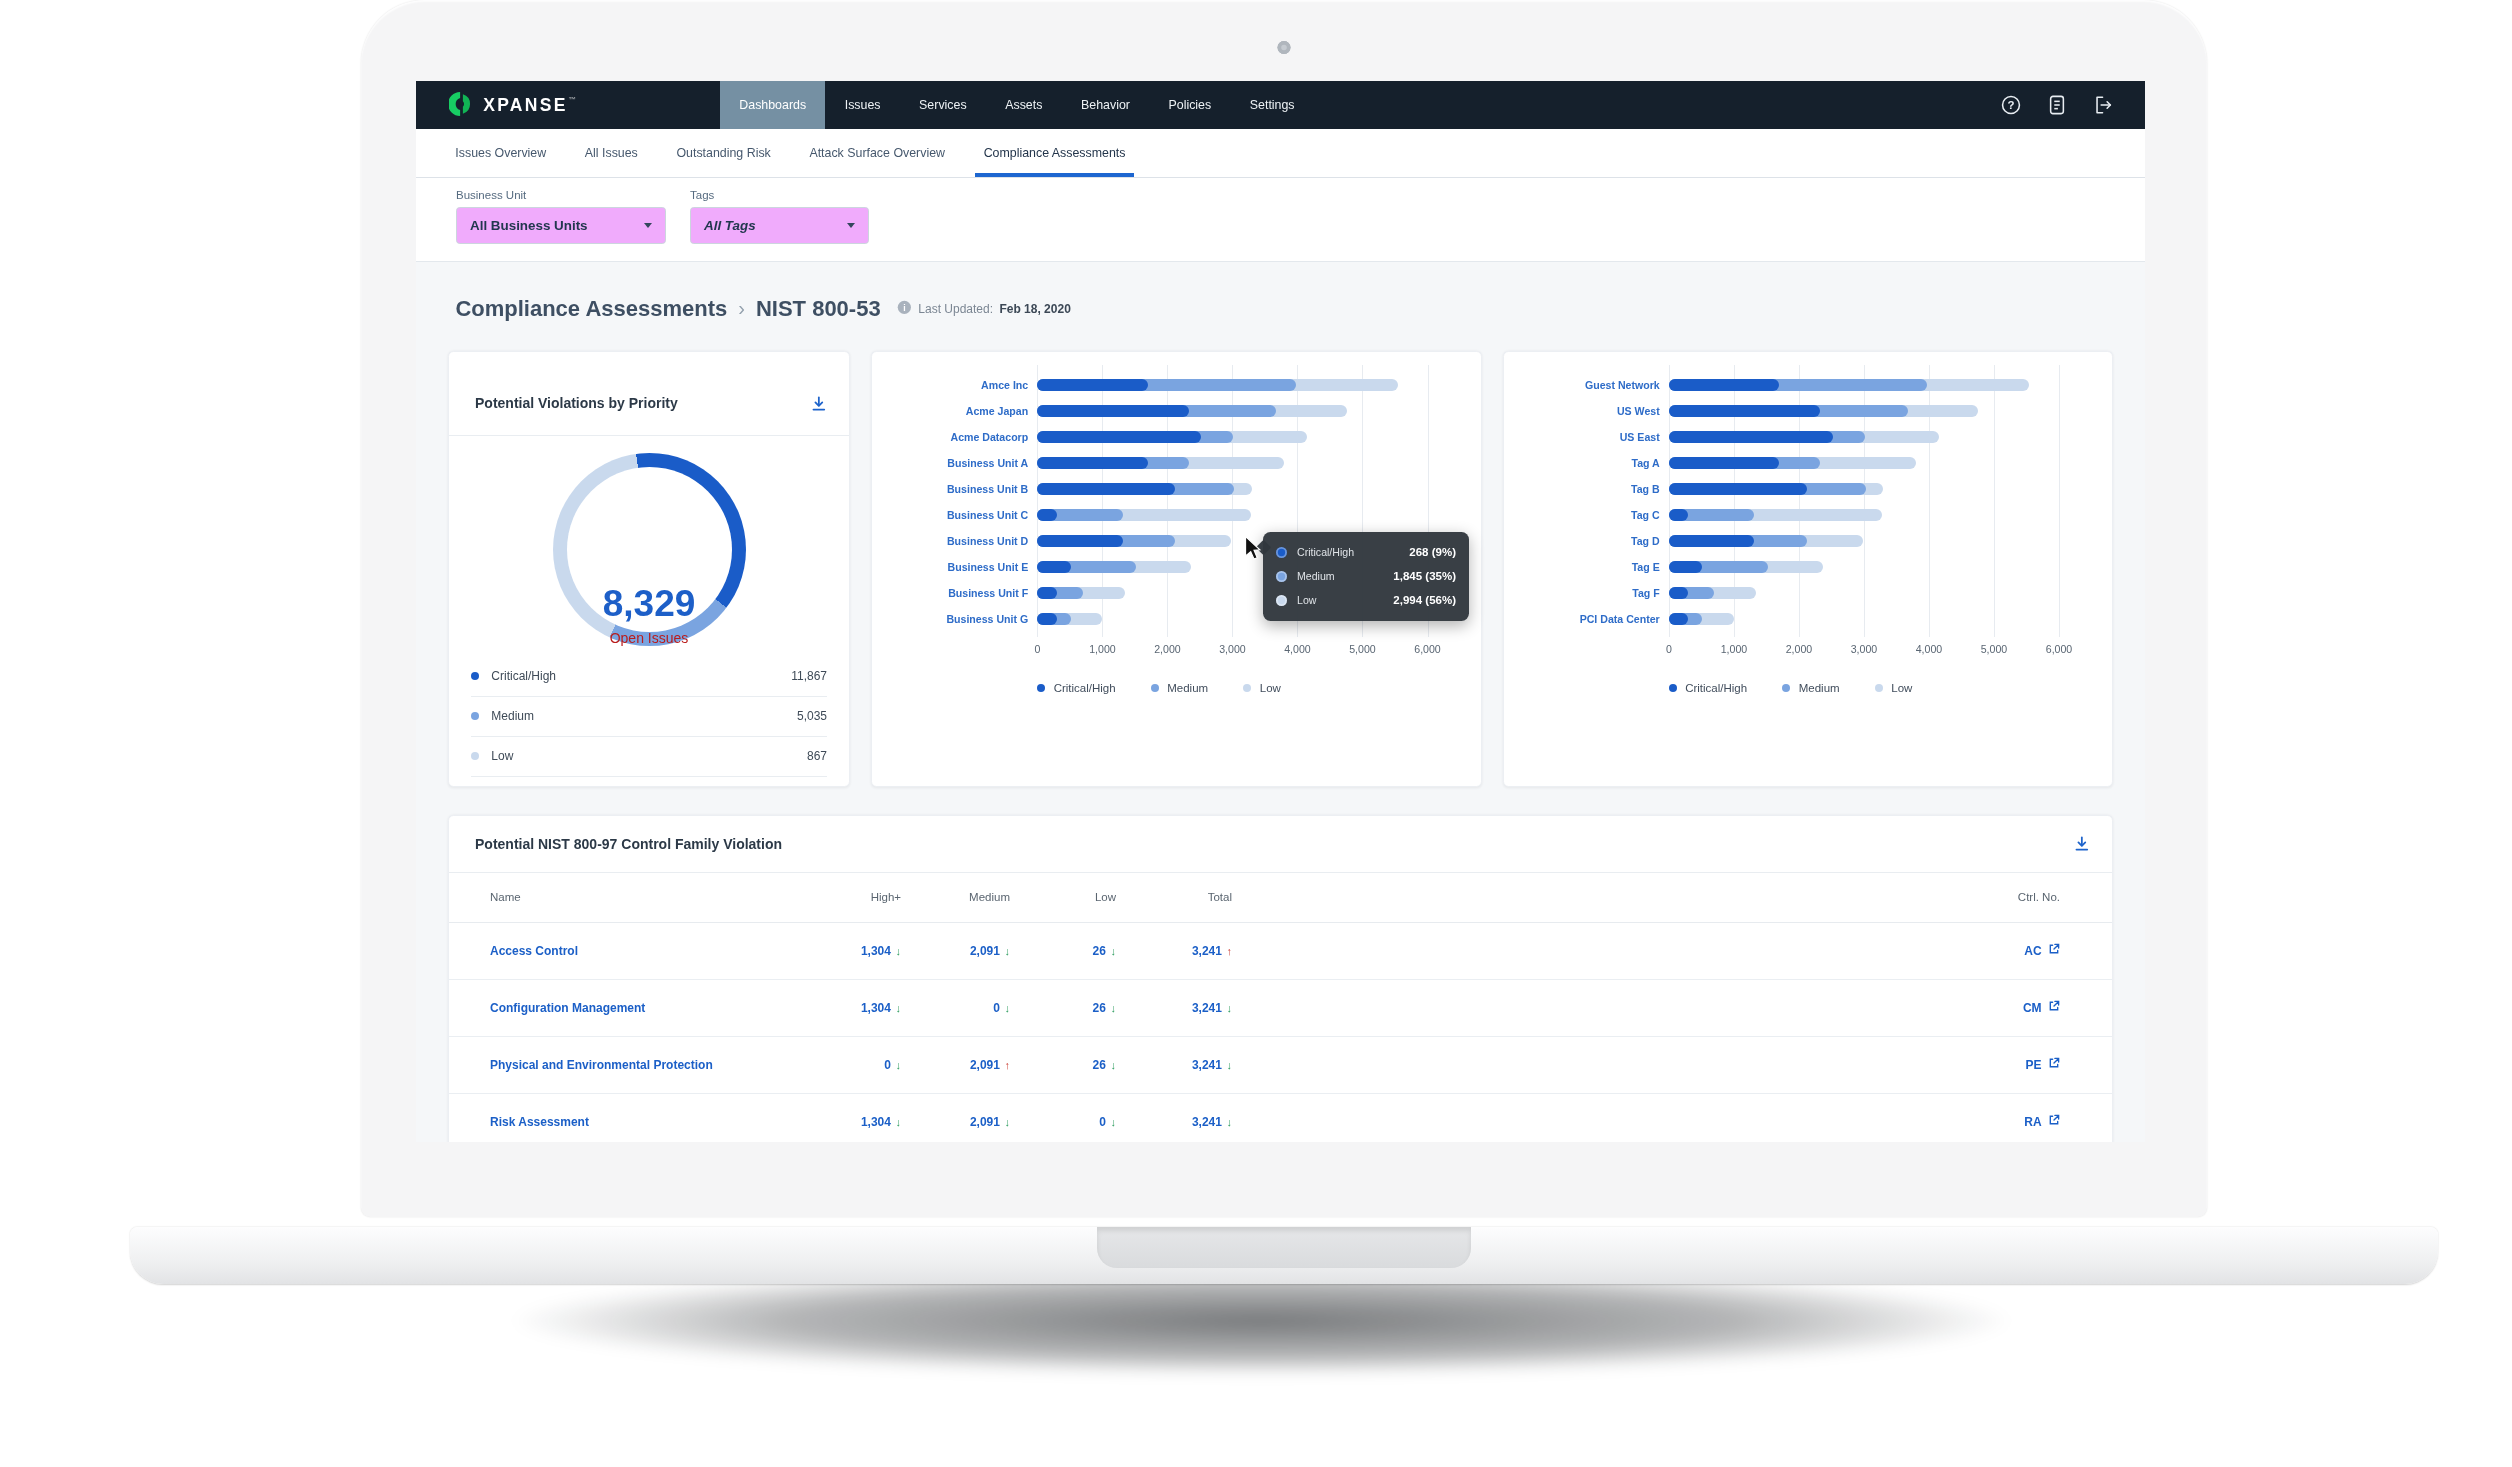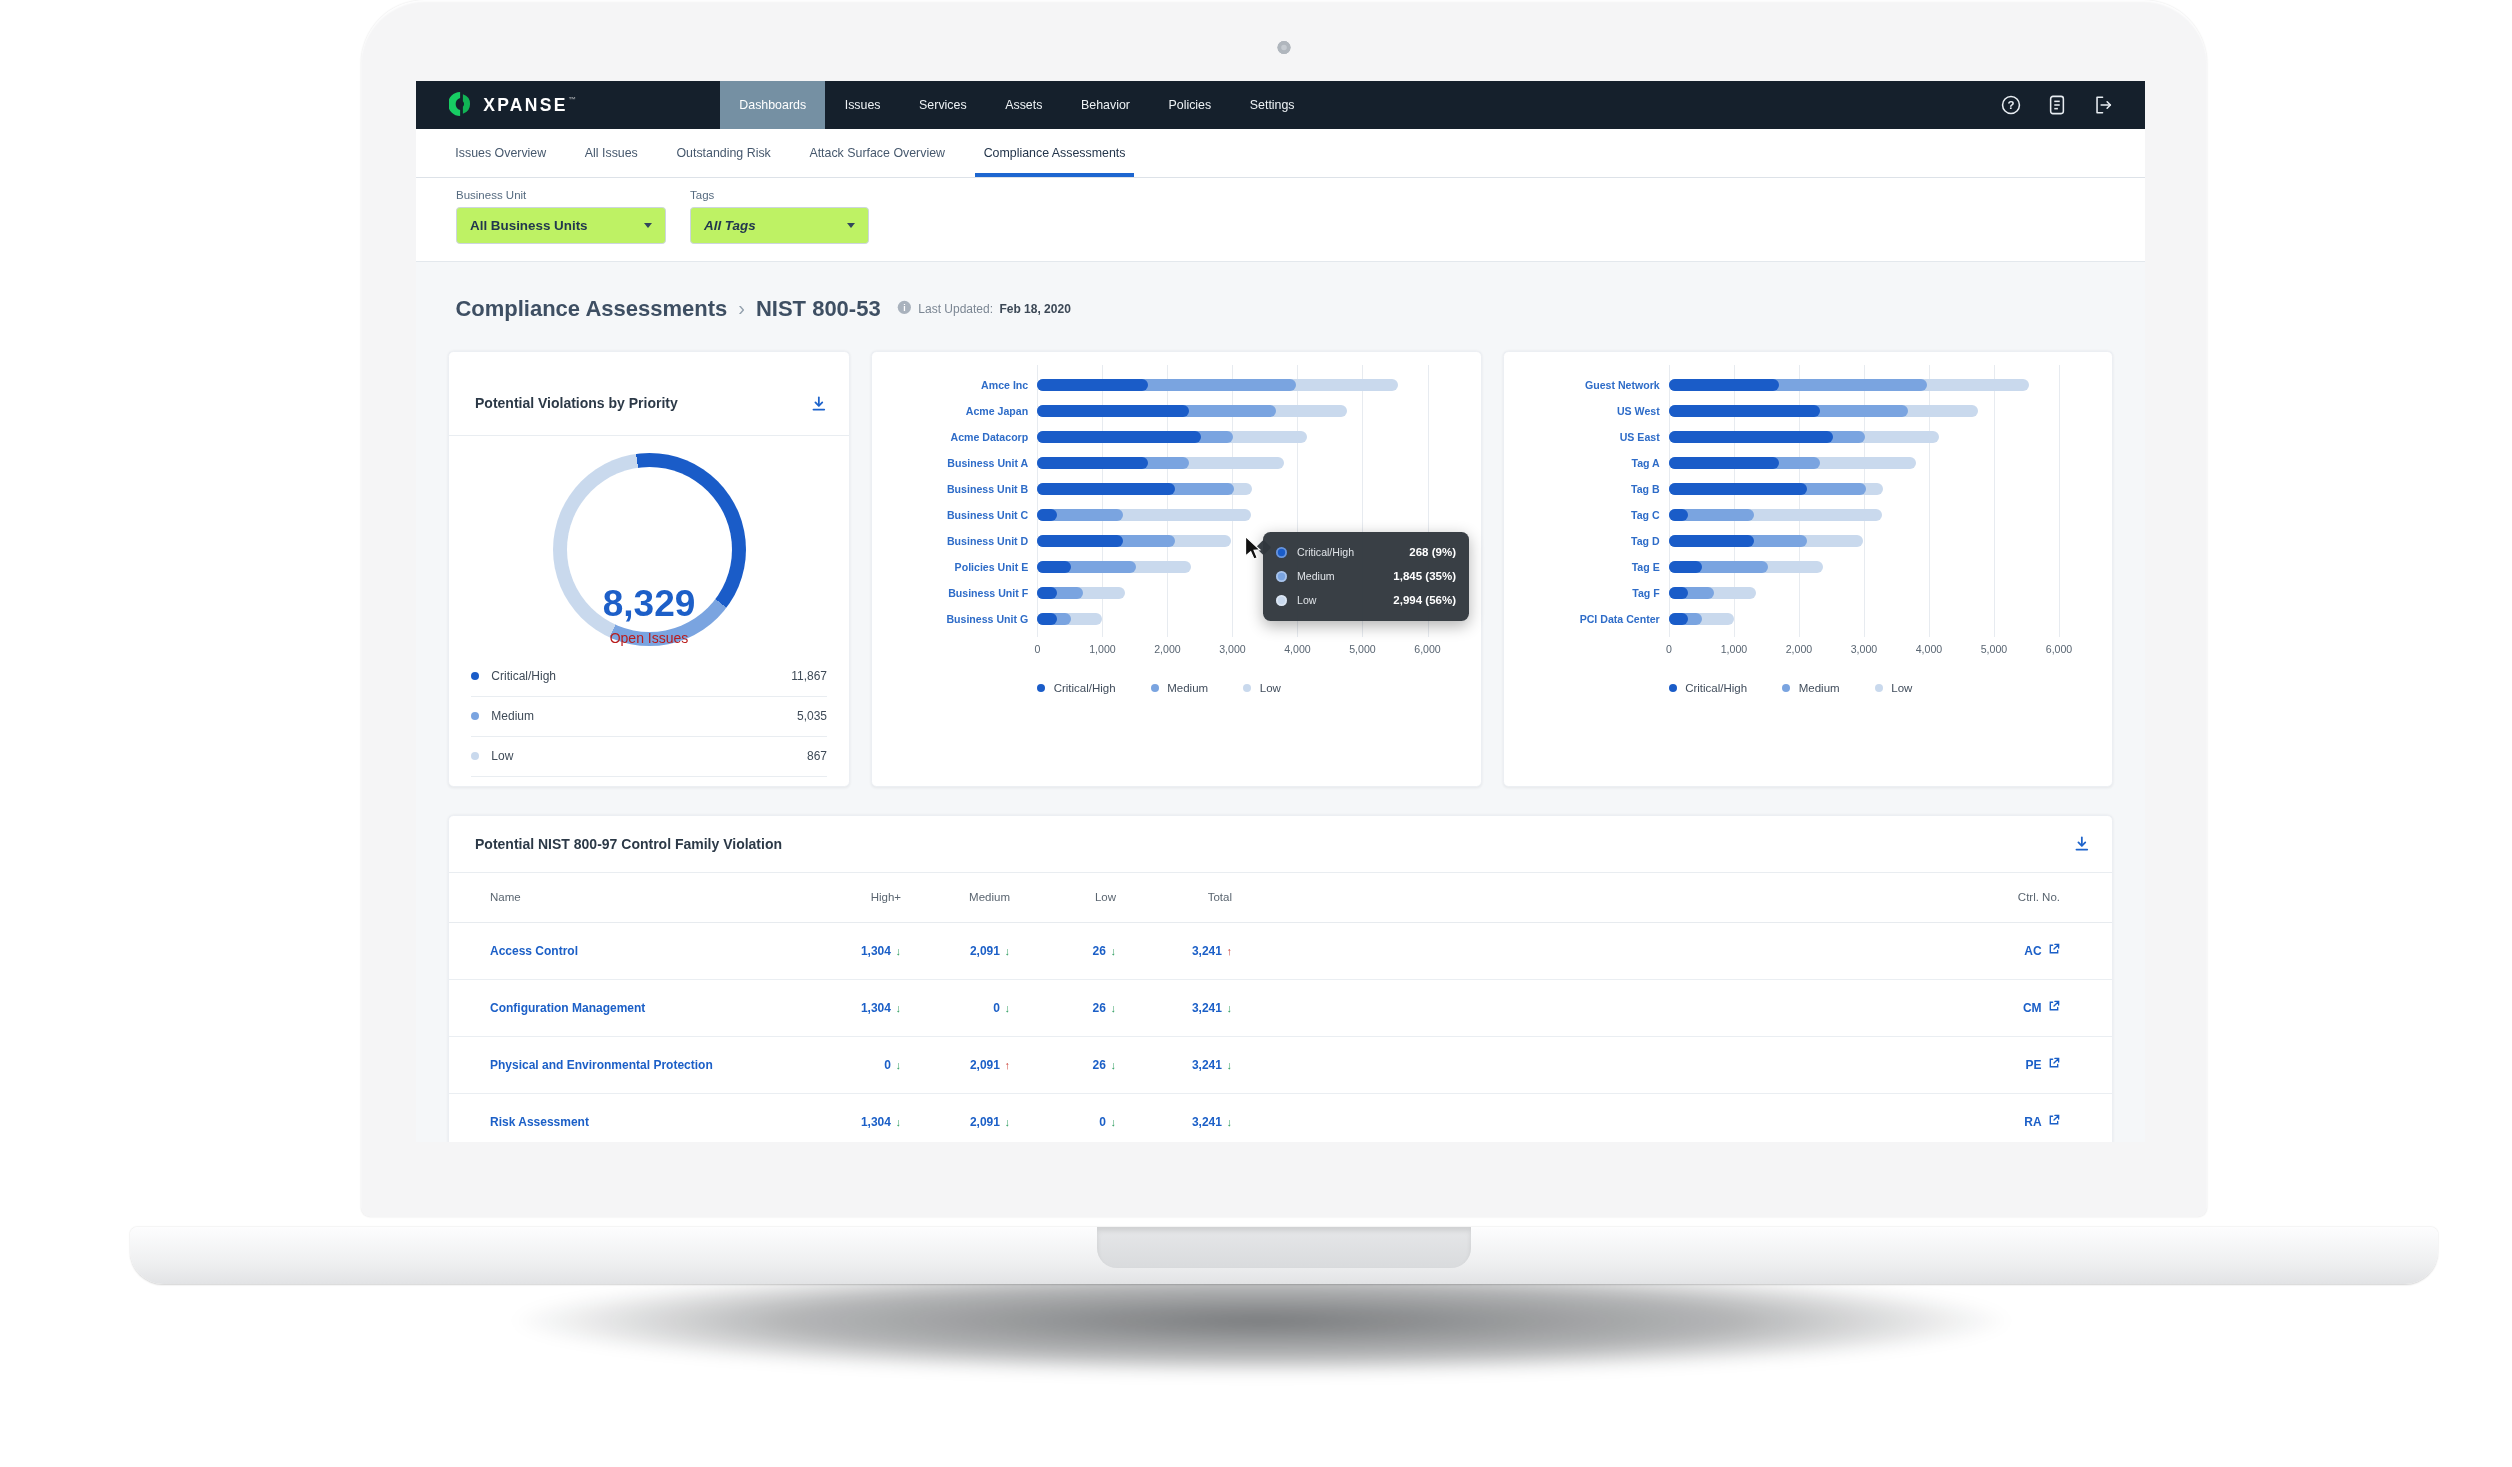--- a/index.html
+++ b/index.html
@@ -35,21 +35,21 @@
 
   
   .subnav{height:49px;background:#fff;border-bottom:0.9px solid #dde2e8;display:flex;align-items:stretch;padding-left:20px;}
   .tab{display:flex;align-items:center;padding:0 19.3px;font-size:12.4px;color:#46586d;position:relative;cursor:pointer;}
   .tab.active{color:#23354b;}
   .tab.active::after{content:"";position:absolute;left:11px;right:11px;bottom:0;height:3.7px;background:#1d66d0;}
 
   
   .filters{background:#fff;border-bottom:0.9px solid #e3e8ed;padding:11px 0 16.6px 40px;display:flex;gap:24px;}
   .filter-label{font-size:11.5px;color:#566b80;margin-bottom:6.4px;}
-  .select{height:37px;border:0.9px solid #ccd5de;border-radius:3.7px;background:#bef264;display:flex;align-items:center;
+  .select{height:37px;border:0.9px solid #ccd5de;border-radius:3.7px;background:#f0abfc;display:flex;align-items:center;
     justify-content:space-between;padding:0 13px;font-size:13.4px;font-weight:bold;color:#22374e;cursor:pointer;}
   .caret{width:0;height:0;border-left:4.6px solid transparent;border-right:4.6px solid transparent;border-top:5.5px solid #33465c;margin-left:13px;}
 
   
   .main{background:#f5f7f9;height:884px;padding:0 32px;position:relative;}
   .title-row{display:flex;align-items:center;padding-top:33px;margin-left:7.4px;height:61px;}
   .page-title{font-size:22px;font-weight:bold;color:#3e4f63;}
   .crumb-sep{font-size:20px;color:#93a0ad;margin:0 11px;}
   .updated{display:flex;align-items:center;gap:6.4px;margin-left:16.6px;}
   .updated .lbl{font-size:12px;color:#7b8693;}
@@ -315,21 +315,21 @@
                   </div>
                   <div class="brow">
                     <div class="blabel">Business Unit D</div>
                     <div class="track">
                       <div class="pill" style="width: 49.6667%; background: rgb(201, 217, 237);"></div>
                       <div class="pill" style="width: 35.3333%; background: rgb(122, 164, 224);"></div>
                       <div class="pill" style="width: 21.8333%; background: rgb(26, 92, 200);"></div>
                     </div>
                   </div>
                   <div class="brow">
-                    <div class="blabel">Policies Unit E</div>
+                    <div class="blabel">Business Unit E</div>
                     <div class="track">
                       <div class="pill" style="width: 39.5%; background: rgb(201, 217, 237);"></div>
                       <div class="pill" style="width: 25.3333%; background: rgb(122, 164, 224);"></div>
                       <div class="pill" style="width: 8.5%; background: rgb(26, 92, 200);"></div>
                     </div>
                   </div>
                   <div class="brow">
                     <div class="blabel">Business Unit F</div>
                     <div class="track">
                       <div class="pill" style="width: 22.3333%; background: rgb(201, 217, 237);"></div>

